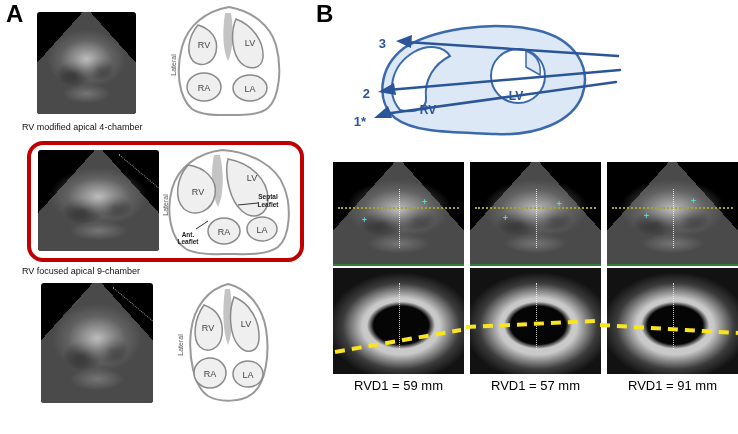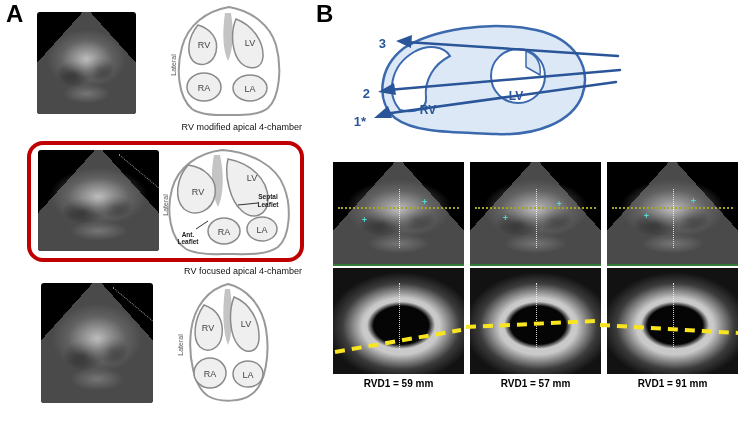--- a/index.html
+++ b/index.html
@@ -16,21 +16,21 @@
       radial-gradient(ellipse 20% 15% at 63% 56%, rgba(0,0,0,.9), rgba(0,0,0,0) 75%),
       radial-gradient(ellipse 30% 12% at 50% 80%, rgba(160,160,160,.5), rgba(0,0,0,0) 80%),
       conic-gradient(from 138deg at 50% -4%, rgba(78,78,78,.95) 0deg 84deg, rgba(0,0,0,0) 84deg);
   }
   .diag{position:absolute;width:70px;border-top:1px dotted rgba(255,255,255,.55);
         transform:rotate(40deg);transform-origin:left top;right:-30px;top:4px;}
   .echo-a1{left:37px;top:12px;width:99px;height:102px;}
   .echo-a2{left:38px;top:150px;width:121px;height:101px;}
   .echo-a3{left:41px;top:283px;width:112px;height:120px;}
 
-  .captionA{position:absolute;left:22px;width:280px;text-align:right;
+  .captionA{position:absolute;left:22px;width:280px;text-align:left;
             font-size:9px;color:#111;}
   .cap-a1{top:122px;} .cap-a2{top:266px;} .cap-a3{top:411px;}
 
   .red-box{position:absolute;left:27px;top:141px;width:277px;height:121px;
            border:4px solid #c00000;border-radius:16px;box-sizing:border-box;}
 
   .schsvg{position:absolute;}
   .svg-a1{left:168px;top:3px;} .svg-a2{left:162px;top:147px;} .svg-a3{left:176px;top:281px;}
   svg text{font-family:"Liberation Sans",sans-serif;}
 
@@ -44,21 +44,21 @@
   .bframe-bot{position:absolute;left:0;top:106px;width:131px;height:106px;overflow:hidden;
     background:
       radial-gradient(ellipse 42% 36% at 52% 54%, #050505 0 50%, rgba(0,0,0,0) 62%),
       radial-gradient(ellipse 64% 58% at 52% 55%, #c9c9c9 46%, #3c3c3c 70%, #121212 88%),
       #0c0c0c;}
   .dotline{position:absolute;left:4%;right:4%;top:44%;border-top:2px dotted #a3a52a;}
   .vline{position:absolute;left:50%;border-left:1px dotted rgba(255,255,255,.8);}
   .vl-top{top:26%;height:58%;} .vl-bot{top:14%;height:62%;}
   .plus{position:absolute;color:#52d9d2;font-size:9px;font-weight:bold;}
   .bcaption{position:absolute;left:0;top:216px;width:131px;text-align:center;
-            font-weight:bold;font-size:10px;color:#000;}
+            font-weight:normal;font-size:13px;color:#000;}
   .yoverlay{position:absolute;left:0;top:0;pointer-events:none;}
 </style>
 </head>
 <body>
 
 <div class="page">
 
   <div class="panel-label" style="left:6px;top:0;">A</div>
 
   <div class="red-box"></div>
@@ -97,21 +97,21 @@
     <text x="62" y="88" font-size="9" fill="#444" text-anchor="middle">RA</text>
     <text x="100" y="86" font-size="9" fill="#444" text-anchor="middle">LA</text>
     <line x1="96" y1="56" x2="76" y2="58" stroke="#333" stroke-width="1"></line>
     <text x="106" y="52" font-size="6.5" font-weight="bold" fill="#222" text-anchor="middle">Septal</text>
     <text x="106" y="60" font-size="6.5" font-weight="bold" fill="#222" text-anchor="middle">Leaflet</text>
     <line x1="34" y1="82" x2="46" y2="74" stroke="#333" stroke-width="1"></line>
     <text x="26" y="90" font-size="6.5" font-weight="bold" fill="#222" text-anchor="middle">Ant.</text>
     <text x="26" y="97" font-size="6.5" font-weight="bold" fill="#222" text-anchor="middle">Leaflet</text>
     <text x="6" y="58" font-size="7" fill="#555" text-anchor="middle" transform="rotate(-90 6 58)">Lateral</text>
   </svg>
-  <div class="captionA cap-a2">RV focused apical 4-chamber</div>
+  <div class="captionA cap-a2">RV focused apical 9-chamber</div>
 
   <div class="echo echo-a3">
     <div class="fan"></div>
     <div class="diag"></div>
   </div>
   <svg class="schsvg svg-a3" width="104" height="124" viewBox="0 0 104 124">
     <path d="M52,3 C32,8 18,26 15,50 C12,76 18,106 32,115 C44,122 66,121 76,113 C90,103 94,72 90,48 C86,24 70,7 52,3 Z" fill="#ffffff" stroke="#999" stroke-width="2"></path>
     <path d="M49,8 C46,30 47,52 52,64 C57,52 57,28 54,8 Z" fill="#c4c4c4"></path>
     <path d="M28,24 C18,38 16,58 24,66 C32,73 44,68 46,54 C48,38 40,28 28,24 Z" fill="#efefef" stroke="#8a8a8a" stroke-width="1.5"></path>
     <path d="M58,16 C74,22 84,40 83,58 C82,72 70,74 62,64 C54,54 52,32 58,16 Z" fill="#efefef" stroke="#8a8a8a" stroke-width="1.5"></path>

